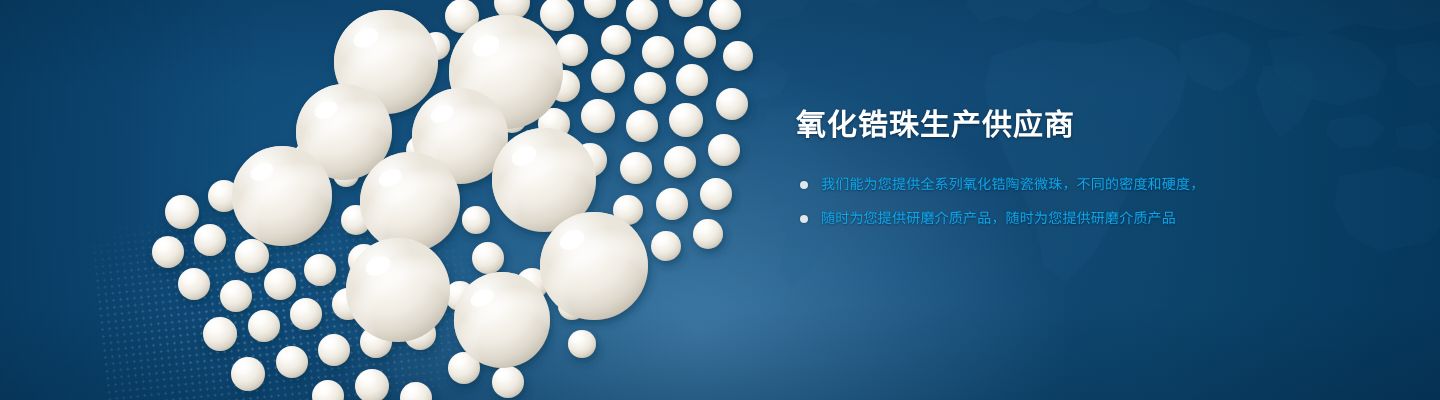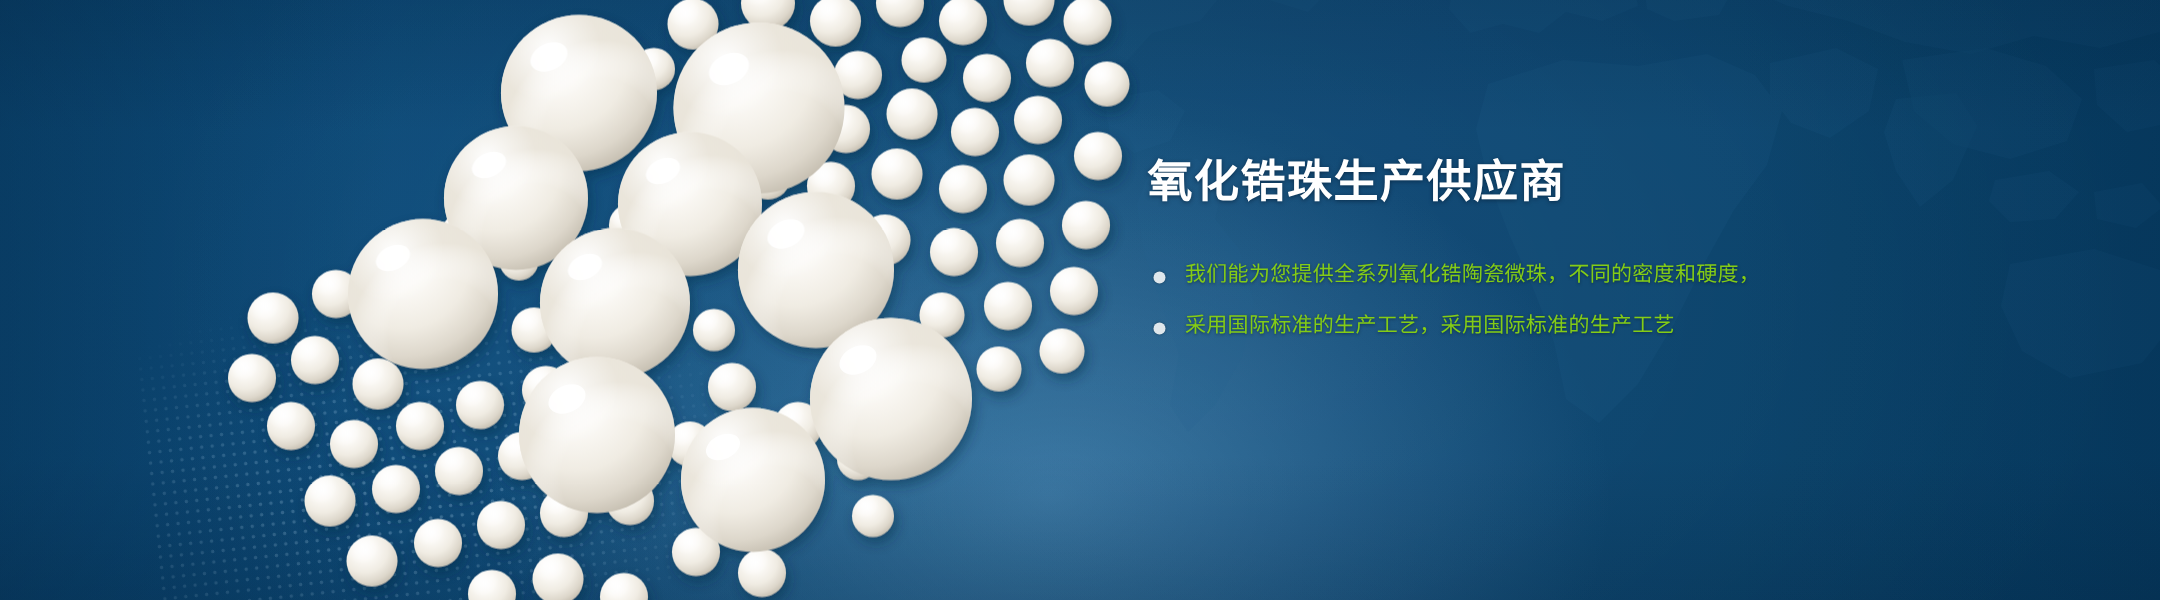--- a/index.html
+++ b/index.html
@@ -56,23 +56,22 @@
   .beads{
     position:absolute;
     left:120px; top:-16px;
     width:640px; height:430px;
   }
   .beads svg{display:block;width:100%;height:100%;}
 
   
   .copy{
     position:absolute;
-    left:765px; top:106px;
+    left:796px; top:106px;
     width:620px;
-    font-family:Liberation Mono, monospace;
   }
   .headline{
     margin:0;
     font-size:30px;
     font-weight:700;
     letter-spacing:1px;
     color:#ffffff;
     line-height:1.25;
     text-shadow:0 1px 3px rgba(0,20,40,.55);
     white-space:nowrap;
@@ -81,21 +80,21 @@
     list-style:none;
     margin:28px 0 0 0;
     padding:0;
   }
   .bullet{
     position:relative;
     padding-left:25px;
     margin-bottom:9px;
     font-size:14px;
     line-height:25px;
-    color:#84cc16;
+    color:#0ea5e9;
     text-shadow:0 1px 2px rgba(0,18,36,.5);
     letter-spacing:.2px;
   }
   .bullet:last-child{margin-bottom:0;}
   .bullet .dot{
     position:absolute;
     left:4px; top:9px;
     width:8px; height:8px;
     border-radius:50%;
     background:#dfe7ec;
@@ -569,18 +568,18 @@
   <div class="copy">
     <h1 class="headline">氧化锆珠生产供应商</h1>
 
     <ul class="bullets">
       <li class="bullet">
         <span class="dot"></span>
         <span class="line">我们能为您提供全系列氧化锆陶瓷微珠，不同的密度和硬度，</span>
       </li>
       <li class="bullet">
         <span class="dot"></span>
-        <span class="line">采用国际标准的生产工艺，采用国际标准的生产工艺</span>
+        <span class="line">随时为您提供研磨介质产品，随时为您提供研磨介质产品</span>
       </li>
     </ul>
   </div>
 
 </div>
 
 </body></html>

